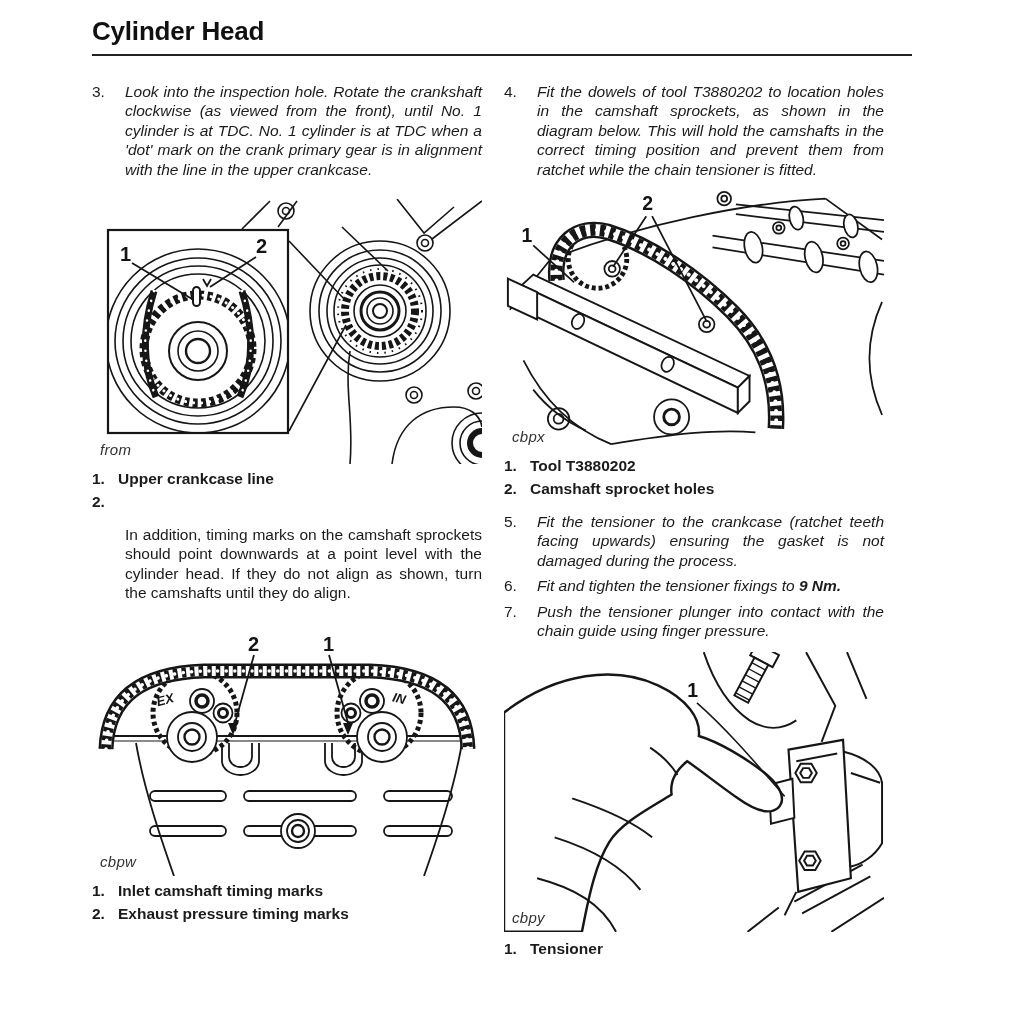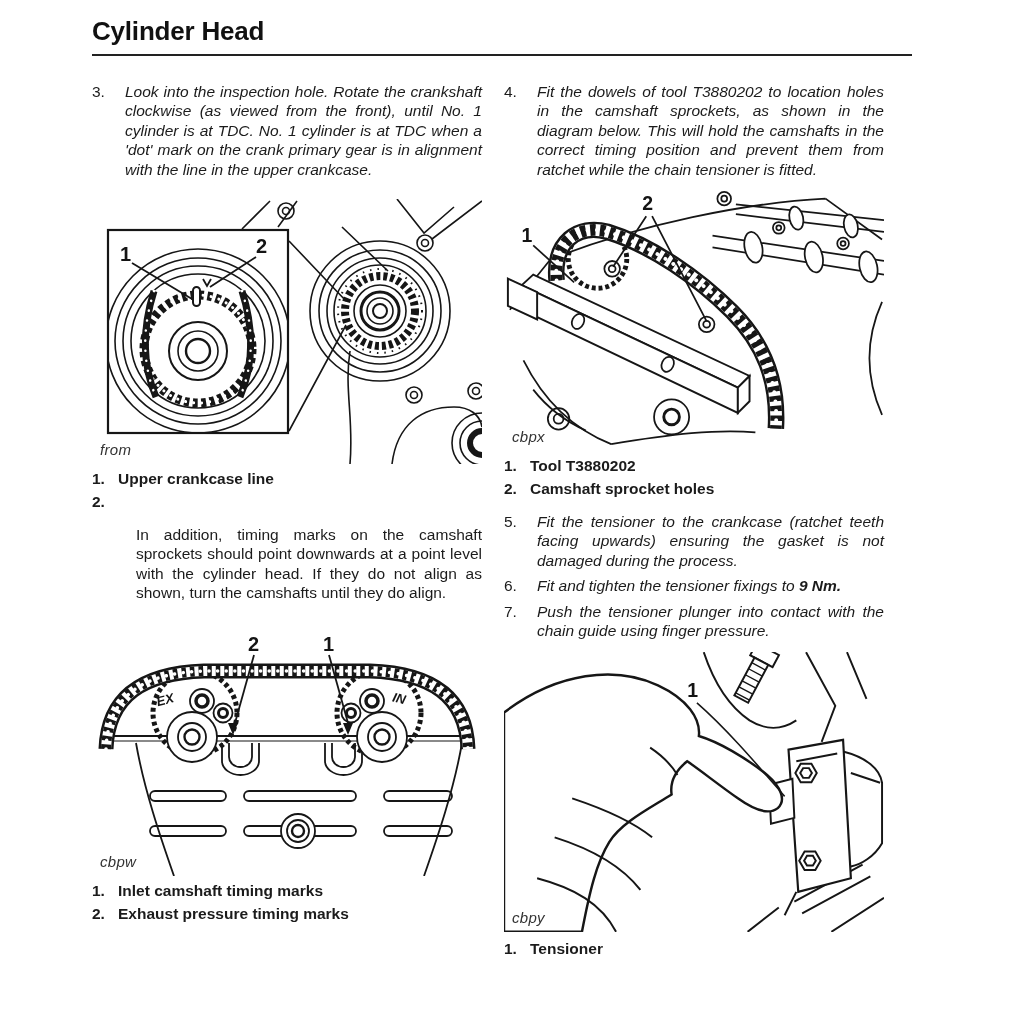--- a/index.html
+++ b/index.html
@@ -16,21 +16,21 @@
   }
   .rule { border-top:2px solid #222; height:0; margin:0 0 26px 0; }
   .columns { display:flex; gap:22px; }
   .col-left  { width:390px; flex:none; }
   .col-right { width:380px; flex:none; }
 
   .step { display:flex; margin:0 0 6px 0; }
   .step-num { flex:none; width:33px; font-size:15.5px; line-height:19.4px; }
   .step-text { flex:1; margin:0; font-size:15.5px; line-height:19.4px; text-align:justify;font-style:italic; }
 
-  .note { margin:14px 0 0 44px; font-size:15.5px; line-height:19.4px; text-align:justify; }
+  .note { margin:14px 0 0 33px; font-size:15.5px; line-height:19.4px; text-align:justify; }
 
   .fig { position:relative; margin:18px 0 6px 0; }
   .fig svg { display:block; }
   .figcode {
     position:absolute; left:8px; bottom:6px;
     font-size:15px; font-style:italic; color:#333; letter-spacing:0.3px;
   }
 
   .key { list-style:none; margin:4px 0 0 0; padding:0; font-weight:700; font-size:15.5px; }
   .key li { display:flex; margin:0 0 5px 0; line-height:18px; }

